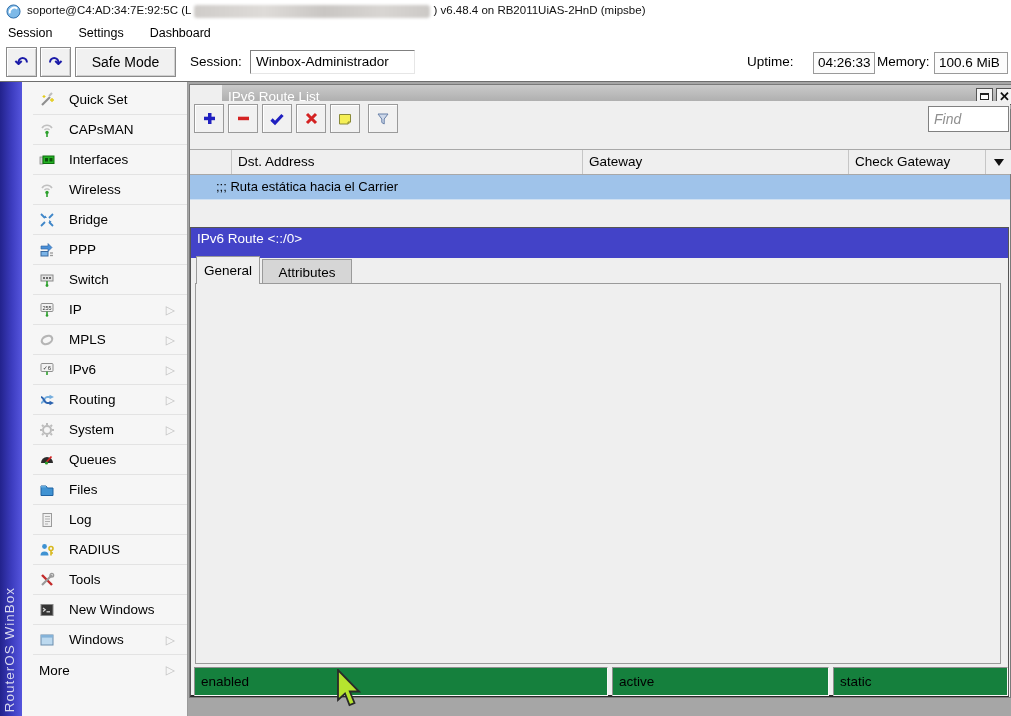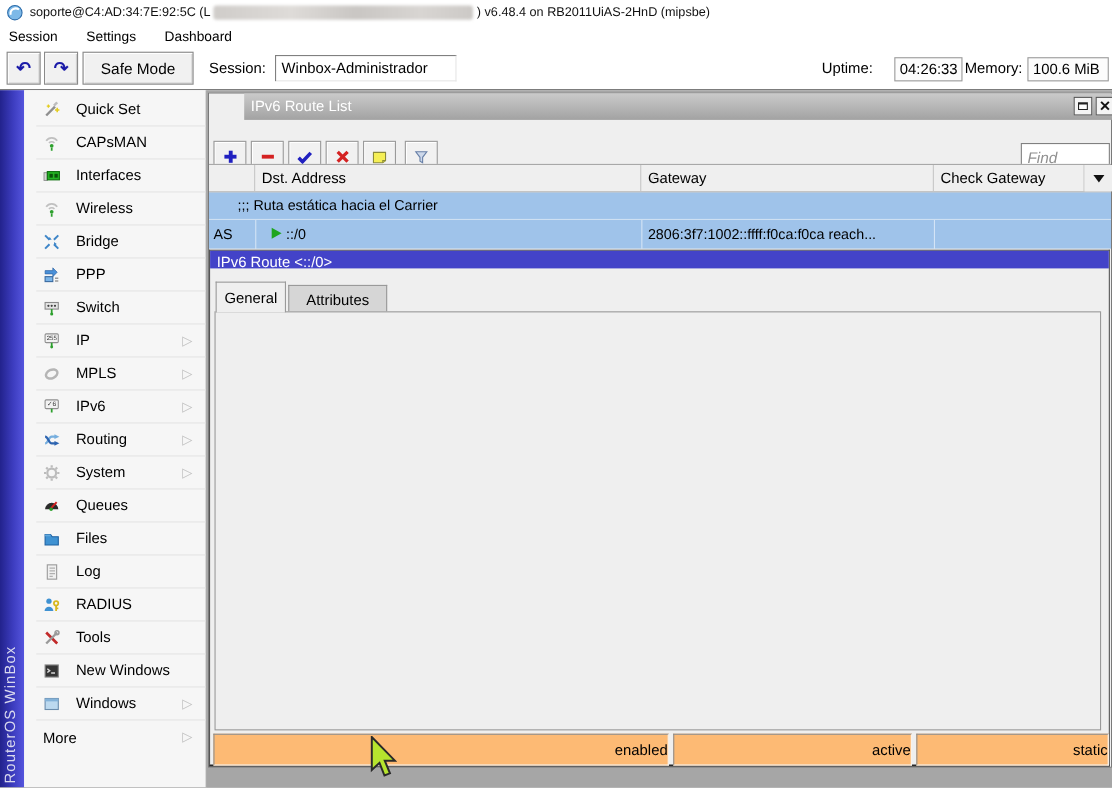--- a/index.html
+++ b/index.html
@@ -39,21 +39,21 @@
   .subarrow { position:absolute; right:12px; color:#c2c2c2; font-size:12px; }
 
   
   .routewin { left:189px; top:84px; width:822px; height:614px; background:#efefef; border:1px solid #7a7a7a; }
   .rwtitle { left:0; top:0; width:100%; height:24px; background:linear-gradient(#cacaca,#a2a2a2);
     color:#fff; font-size:13.5px; line-height:23px; padding-left:6px;margin-left:32px; }
   .winbtn { position:absolute; top:3px; width:17px; height:17px; background:#f4f4f4; border:1px solid #555;
     display:flex; align-items:center; justify-content:center; }
   .maxglyph { width:9px; height:7px; border:1px solid #222; border-top:2px solid #222; background:#fff; }
   .closeglyph { font-size:13px; font-weight:bold; color:#111; line-height:1; }
-  .rwtoolbar { left:0; top:40px; width:100%; height:42px; background:#efefef; }
+  .rwtoolbar { left:0; top:16px; width:100%; height:42px; background:#efefef; }
   .abtn { position:absolute; top:3px; width:30px; height:29px; background:#f1f1f1; border:1px solid #9a9a9a;
     box-shadow:inset 1px 1px 0 #fff; display:flex; align-items:center; justify-content:center; }
   .findbox { position:absolute; left:738px; top:5px; width:81px; height:26px; border:1px solid #808080;
     background:#fff; font-style:italic; color:#888; padding:0 5px; font-size:14px; font-family:"Liberation Sans",sans-serif; outline:none; }
   .findbox::placeholder { color:#909090; font-style:italic; }
 
   .theader { left:0; top:64px; width:100%; height:26px; background:#efefef; border-top:1px solid #a8a8a8; border-bottom:1px solid #a8a8a8; }
   .hcell { position:absolute; top:0; height:24px; line-height:24px; padding-left:6px; border-right:1px solid #c6c6c6; font-size:13.5px; }
   .sorttri { position:absolute; left:358px; top:7px; width:0; height:0;
     border-left:6px solid transparent; border-right:6px solid transparent; border-bottom:9px solid #d4d4d4; }
@@ -63,37 +63,37 @@
   .tri-dn { width:0; height:0; border-left:5px solid transparent; border-right:5px solid transparent; border-top:7px solid #111; }
   .tri-up { width:0; height:0; border-left:5px solid transparent; border-right:5px solid transparent; border-bottom:7px solid #111; }
 
   .trow { left:0; width:100%; position:absolute; }
   .rowdiv { position:absolute; top:0; bottom:0; width:1px; background:rgba(255,255,255,.55); }
   .playtri { position:absolute; left:57px; top:7px; width:0; height:0;
     border-top:5px solid transparent; border-bottom:5px solid transparent; border-left:9px solid #1ea51e; }
 
   
   .dialog { left:190px; top:227px; width:819px; height:470px; background:#efefef; border:1px solid #555; border-bottom:2px solid #2a2a2a; z-index:5; }
-  .dtitle { left:0; top:0; width:100%; height:16px; background:#4343c8; color:#fff; font-size:13.5px; line-height:21px; padding-left:6px; }
+  .dtitle { left:0; top:0; width:100%; height:30px; background:#4343c8; color:#fff; font-size:13.5px; line-height:21px; padding-left:6px; }
   .tab { position:absolute; border:1px solid #9a9a9a; border-bottom:none; text-align:center; font-size:13.5px; cursor:default; }
   .tab.active { left:5px; top:28px; width:64px; height:28px; line-height:28px; background:#efefef; z-index:3; }
   .tab.inactive { left:71px; top:31px; width:90px; height:25px; line-height:25px; background:#d6d6d6; z-index:1; }
   .content { left:4px; top:55px; width:806px; height:381px; border:1px solid #9a9a9a; background:#efefef; z-index:2; }
   .flabel { position:absolute; left:0; width:126px; height:24px; line-height:24px; text-align:right; font-size:13.5px; }
   .field { position:absolute; height:24px; line-height:22px; background:#fff; border:1px solid #9a9a9a; padding:0 4px; font-size:13.5px; white-space:nowrap; overflow:hidden; }
   .field.ro { background:#e9e9e9; border-color:#b2b2b2; }
   .selhl { background:#2f7fe0; color:#fff; padding:0 1px; }
   .cmb { position:absolute; width:25px; height:24px; border:1px solid #9a9a9a; background:#f0f0f0;
     box-shadow:inset 1px 1px 0 #fff; display:flex; flex-direction:column; align-items:center; justify-content:center; }
   .cmb .bar { width:10px; height:2px; background:#111; margin-bottom:2px; }
   .cmb .tri-dn { border-top-width:6px; border-left-width:5px; border-right-width:5px; }
   .flat { position:absolute; width:16px; height:24px; display:flex; flex-direction:column; align-items:center; justify-content:center; gap:3px; }
   .sep { position:absolute; left:10px; width:790px; height:2px; border-top:1px solid #c9c9c9; border-bottom:1px solid #fbfbfb; }
-  .scell { position:absolute; top:439px; height:29px; background:#fdba74; border:1px solid; border-color:#8f8f8f #f8f8f8 #f8f8f8 #8f8f8f;
-    line-height:27px; padding-left:6px; font-size:13.5px;text-align:right; }
+  .scell { position:absolute; top:439px; height:29px; background:#15803d; border:1px solid; border-color:#8f8f8f #f8f8f8 #f8f8f8 #8f8f8f;
+    line-height:27px; padding-left:6px; font-size:13.5px; }
 
   .mainbg { left:188px; top:82px; width:823px; height:634px; background:#a6a6a6; }
   .cursor { z-index:99; pointer-events:none; }
 </style>
 </head>
 <body>
 
 <div class="app">
 
   <div class="abs titlebar">
@@ -368,29 +368,20 @@
       <div class="hcell" style="left:659px;width:137px"><span>Check Gateway</span></div>
       <div class="colbtn">
           <span class="tri-dn"></span>
         </div>
     </div>
 
     <div class="trow" style="top:90px;height:25px;background:#9fc3ea;border-bottom:1px solid #cfe0f2">
       <span class="abs" style="left:26px;top:4px">;;; Ruta estática hacia el Carrier</span>
     </div>
 
-    <div class="trow" style="top:115px;height:26px;background:#9fc3ea">
-      <span class="abs" style="left:4px;top:5px">AS</span>
-      <span class="playtri"></span>
-      <span class="abs" style="left:70px;top:5px">::/0</span>
-      <span class="abs" style="left:399px;top:5px">2806:3f7:1002::ffff:f0ca:f0ca reach...</span>
-      <span class="rowdiv" style="left:42px"></span>
-      <span class="rowdiv" style="left:393px"></span>
-      <span class="rowdiv" style="left:659px"></span>
-    </div>
   </div>
 
   <div class="abs dialog">
     <div class="abs dtitle"><span>IPv6 Route &lt;::/0&gt;</span></div>
     <div class="tab active">General</div>
     <div class="tab inactive">Attributes</div>
     <div class="abs content"></div>
 
     <span class="flabel" style="top:76px">Dst. Address:</span>
     <div class="field" style="left:132px;top:76px;width:666px"><span class="selhl">::/0</span></div>

